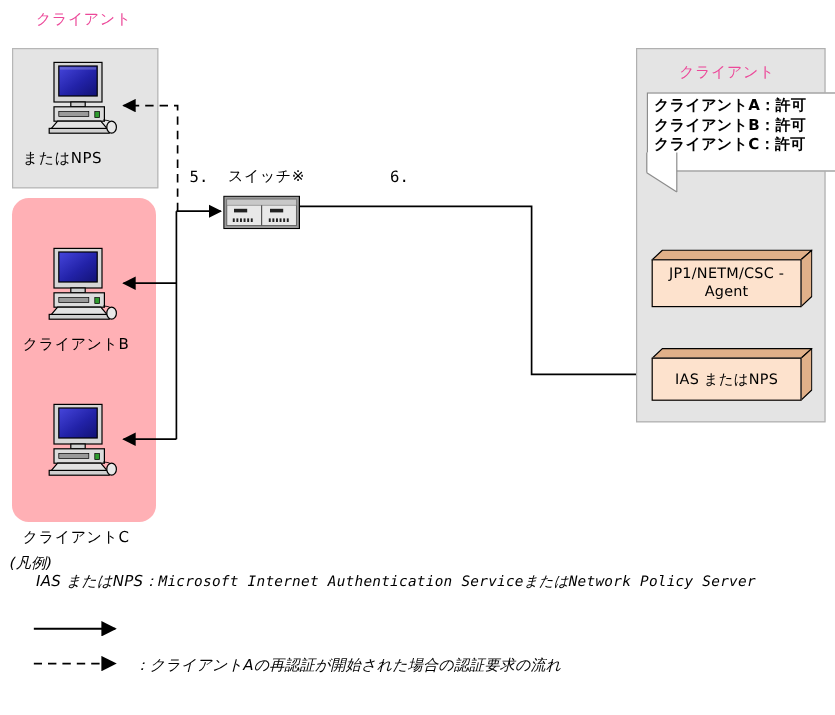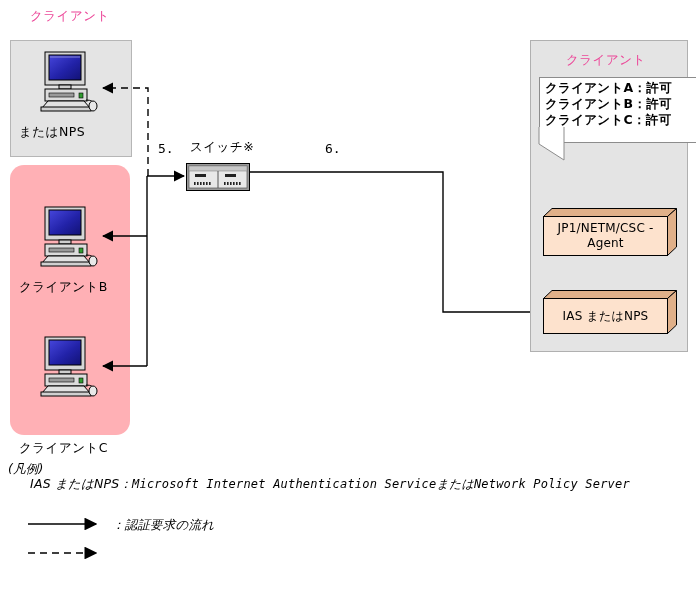--- a/index.html
+++ b/index.html
@@ -277,25 +277,25 @@
       <span>IAS またはNPS</span>
     </div>
   </div>
 
   <div class="legend-row" style="left:8px; top:461px;">(凡例)</div>
 
   <div class="legend-row" style="left:30px; top:476px;">
     <span>IAS またはNPS</span><span>：</span><span class="legend-mono">Microsoft Internet Authentication ServiceまたはNetwork Policy Server</span>
   </div>
 
-  <div class="legend-row" style="left:112px; top:517px;">
-    <span>：</span><span>認証要求の流れ</span>
-  </div>
   <svg class="abs" style="left:28px; top:516px;" width="80" height="16">
     <path d="M 0 8 L 68 8" stroke="#000" stroke-width="1.6" fill="none" marker-end="url(#arrowL)"></path>
   </svg>
 
+  <div class="legend-row" style="left:112px; top:546px;">
+    <span>：</span><span>クライアントAの再認証が開始された場合の認証要求の流れ</span>
+  </div>
   <svg class="abs" style="left:28px; top:545px;" width="80" height="16">
     <path d="M 0 8 L 68 8" stroke="#000" stroke-width="1.6" fill="none" stroke-dasharray="7,5" marker-end="url(#arrowL)"></path>
   </svg>
 
 
 </div>
 
 </body></html>

